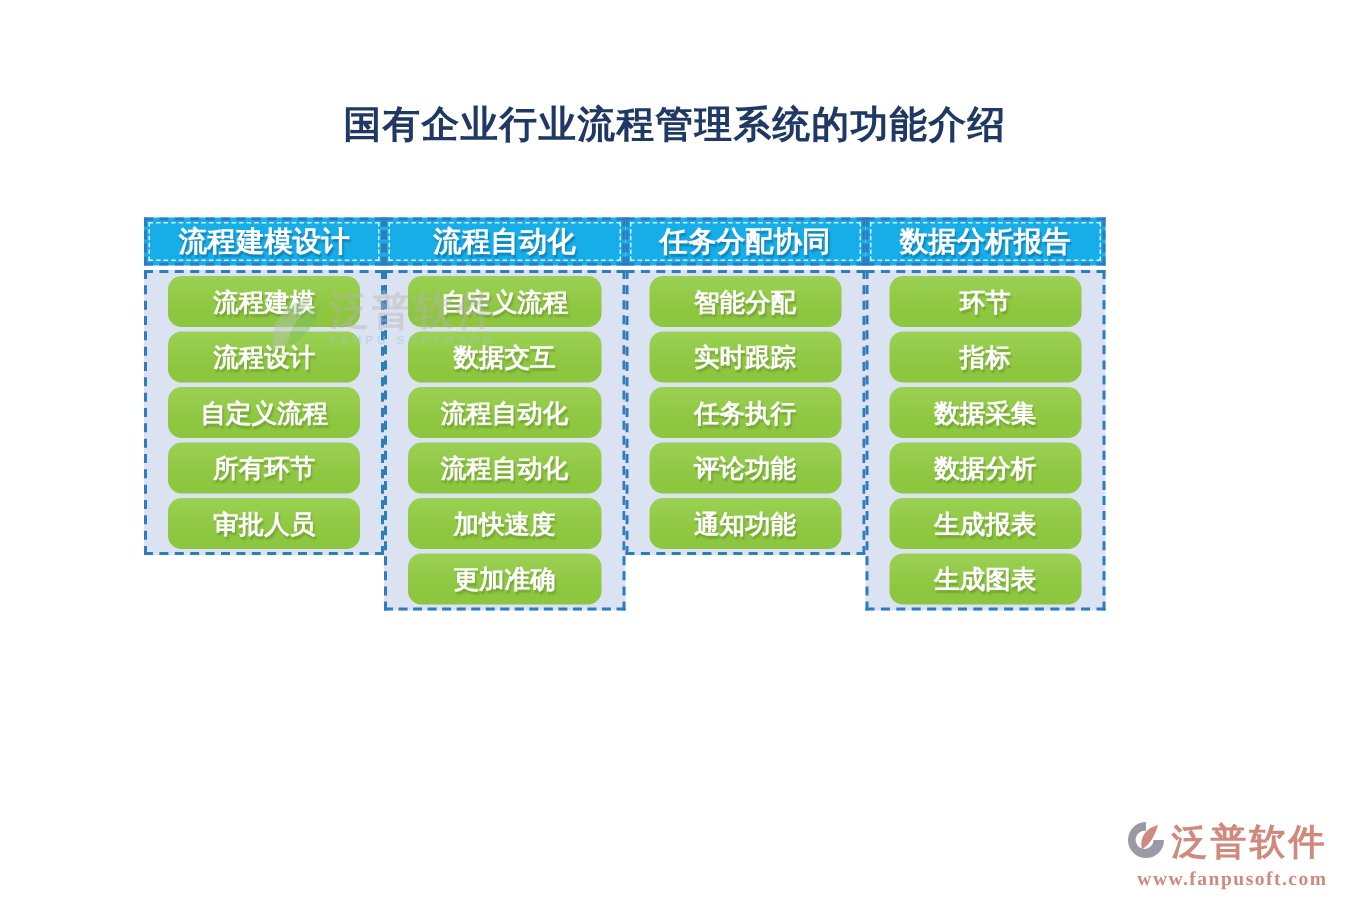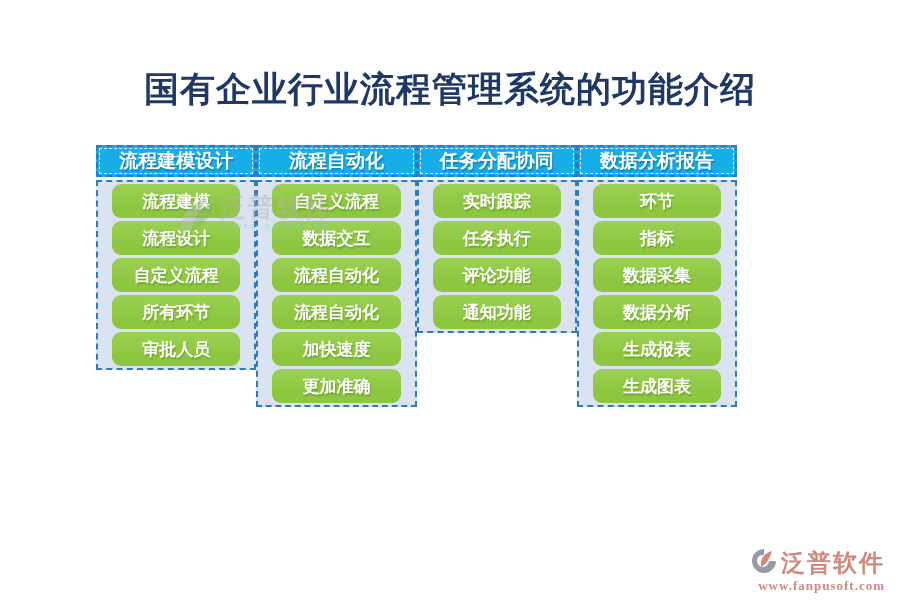--- a/index.html
+++ b/index.html
@@ -2,21 +2,21 @@
 <html style="--title: #1f3864; --header_bg: #16ade9; --dash_border: #2e7cc0; --body_bg: #dbe3f3; --button_green: #8dc63f; --footer_brand: #cf8a7d;"><head>
 <meta charset="utf-8">
 <style>
   html,body{margin:0;padding:0;background:#fff;}
   .page{
     position:relative;width:900px;height:600px;overflow:hidden;background:#fff;
     font-family:"Liberation Sans","DejaVu Sans",sans-serif;
   }
   .title{
     position:absolute;top:66px;left:0;width:100%;margin:0;text-align:center;
-    font-size:35px;font-weight:bold;color:var(--title,#1f3864);letter-spacing:1px;
+    font-size:25px;font-weight:bold;color:var(--title,#1f3864);letter-spacing:1px;
   }
   .columns{
     position:absolute;left:96px;top:145px;width:641px;
     display:flex;justify-content:space-between;
   }
   .column{width:162px;box-sizing:border-box;}
   .col-header{
     box-sizing:border-box;height:32px;
     background:var(--header_bg,#16ade9);
     border:2px dashed var(--dash_border,#2e7cc0);
@@ -108,20 +108,21 @@
 
   <div class="feature-btn">更加准确</div>
 </div>
   </div>
 
   <div class="column">
     <div class="col-header">
       <span class="hdr-text">任务分配协同</span>
     </div>
     <div class="col-body">
+  <div class="feature-btn">智能分配</div>
 
   <div class="feature-btn">实时跟踪</div>
 
   <div class="feature-btn">任务执行</div>
 
 
   <div class="feature-btn">评论功能</div>
 
   <div class="feature-btn">通知功能</div>
 </div>

